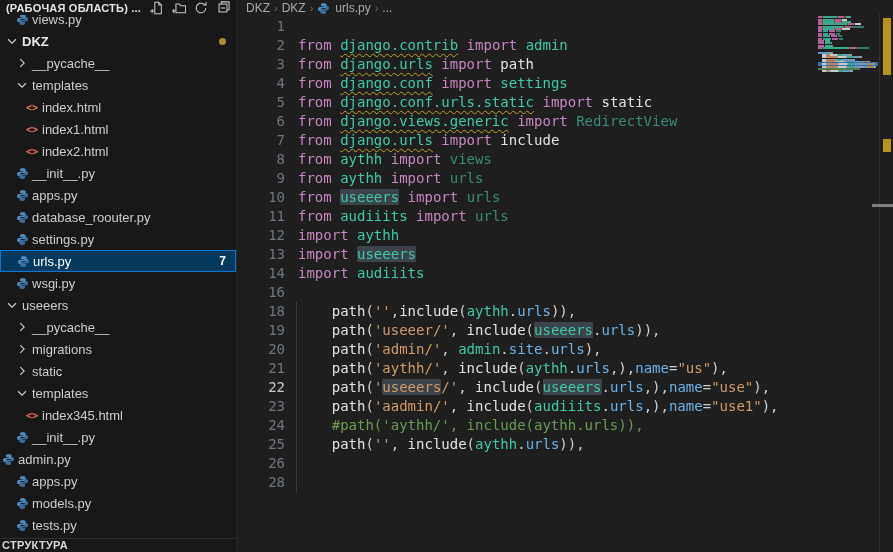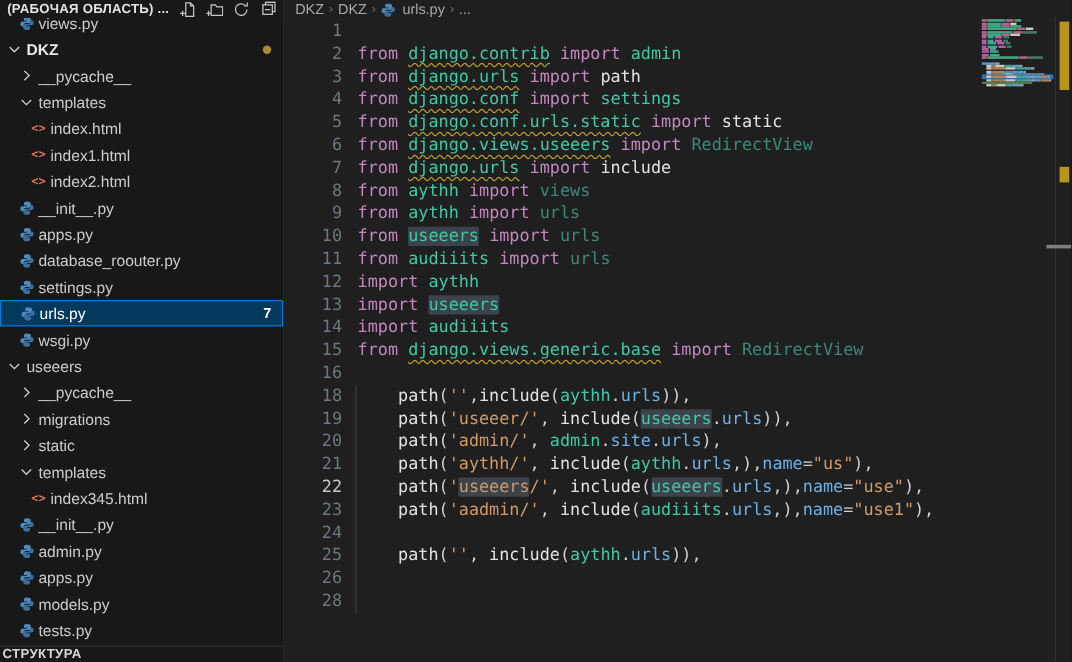--- a/index.html
+++ b/index.html
@@ -253,21 +253,21 @@
         </div>
         <div class="trow" style="top: 426px; padding-left: 14px;">
           <span class="ficon">
             <svg width="13" height="13" viewBox="0 0 16 16">
               <path d="M7.9 1.2c-2.2 0-3 .9-3 2.1v1.9h3.2v.8H3.3c-1.4 0-2.1 1.2-2.1 2.6 0 1.4.7 2.6 2.1 2.6h1.5V9.6c0-1.3 1-2.1 2.2-2.1h3c1 0 1.9-.8 1.9-1.9V3.3c0-1.2-1.4-2.1-4-2.1z" fill="#4b8bbe"></path>
               <path d="M8.1 14.8c2.2 0 3-.9 3-2.1v-1.9H7.9V10h4.8c1.4 0 2.1-1.2 2.1-2.6 0-1.4-.7-2.6-2.1-2.6h-1.5v1.6c0 1.3-1 2.1-2.2 2.1H6c-1 0-1.9.8-1.9 1.9v2.3c0 1.2 1.4 2.1 4 2.1z" fill="#3a6fa0"></path>
             </svg>
           </span>
           <span class="lbl">__init__.py</span>
         </div>
-        <div class="trow" style="top: 448px; padding-left: 14px;">
+        <div class="trow" style="top: 448px; ">
           <span class="ficon">
             <svg width="13" height="13" viewBox="0 0 16 16">
               <path d="M7.9 1.2c-2.2 0-3 .9-3 2.1v1.9h3.2v.8H3.3c-1.4 0-2.1 1.2-2.1 2.6 0 1.4.7 2.6 2.1 2.6h1.5V9.6c0-1.3 1-2.1 2.2-2.1h3c1 0 1.9-.8 1.9-1.9V3.3c0-1.2-1.4-2.1-4-2.1z" fill="#4b8bbe"></path>
               <path d="M8.1 14.8c2.2 0 3-.9 3-2.1v-1.9H7.9V10h4.8c1.4 0 2.1-1.2 2.1-2.6 0-1.4-.7-2.6-2.1-2.6h-1.5v1.6c0 1.3-1 2.1-2.2 2.1H6c-1 0-1.9.8-1.9 1.9v2.3c0 1.2 1.4 2.1 4 2.1z" fill="#3a6fa0"></path>
             </svg>
           </span>
           <span class="lbl">admin.py</span>
         </div>
         <div class="trow" style="top: 470px; padding-left: 14px;">
           <span class="ficon">
@@ -313,38 +313,37 @@
         <span class="bc-item">urls.py</span>
         <span class="bc-sep">›</span>
         <span class="bc-item">...</span>
       </div>
     <div class="code" id="code">
         <div class="codeline"><span class="ln">1</span></div>
         <div class="codeline"><span class="ln">2</span><span class="tok-kw">from</span><span class="tok-pl"> </span><span class="tok-mod sq">django.contrib</span><span class="tok-pl"> </span><span class="tok-kw">import</span><span class="tok-pl"> </span><span class="tok-mod">admin</span></div>
         <div class="codeline"><span class="ln">3</span><span class="tok-kw">from</span><span class="tok-pl"> </span><span class="tok-mod sq">django.urls</span><span class="tok-pl"> </span><span class="tok-kw">import</span><span class="tok-pl"> </span><span class="tok-fn">path</span></div>
         <div class="codeline"><span class="ln">4</span><span class="tok-kw">from</span><span class="tok-pl"> </span><span class="tok-mod sq">django.conf</span><span class="tok-pl"> </span><span class="tok-kw">import</span><span class="tok-pl"> </span><span class="tok-mod">settings</span></div>
         <div class="codeline"><span class="ln">5</span><span class="tok-kw">from</span><span class="tok-pl"> </span><span class="tok-mod sq">django.conf.urls.static</span><span class="tok-pl"> </span><span class="tok-kw">import</span><span class="tok-pl"> </span><span class="tok-fn">static</span></div>
-        <div class="codeline"><span class="ln">6</span><span class="tok-kw">from</span><span class="tok-pl"> </span><span class="tok-mod sq">django.views.useeers</span><span class="tok-pl"> </span><span class="tok-kw">import</span><span class="tok-pl"> </span><span class="tok-modf">RedirectView</span></div>
+        <div class="codeline"><span class="ln">6</span><span class="tok-kw">from</span><span class="tok-pl"> </span><span class="tok-mod sq">django.views.generic</span><span class="tok-pl"> </span><span class="tok-kw">import</span><span class="tok-pl"> </span><span class="tok-modf">RedirectView</span></div>
         <div class="codeline"><span class="ln">7</span><span class="tok-kw">from</span><span class="tok-pl"> </span><span class="tok-mod sq">django.urls</span><span class="tok-pl"> </span><span class="tok-kw">import</span><span class="tok-pl"> </span><span class="tok-fn">include</span></div>
         <div class="codeline"><span class="ln">8</span><span class="tok-kw">from</span><span class="tok-pl"> </span><span class="tok-mod">aythh</span><span class="tok-pl"> </span><span class="tok-kw">import</span><span class="tok-pl"> </span><span class="tok-modf">views</span></div>
         <div class="codeline"><span class="ln">9</span><span class="tok-kw">from</span><span class="tok-pl"> </span><span class="tok-mod">aythh</span><span class="tok-pl"> </span><span class="tok-kw">import</span><span class="tok-pl"> </span><span class="tok-modf">urls</span></div>
         <div class="codeline"><span class="ln">10</span><span class="tok-kw">from</span><span class="tok-pl"> </span><span class="tok-mod hl">useeers</span><span class="tok-pl"> </span><span class="tok-kw">import</span><span class="tok-pl"> </span><span class="tok-modf">urls</span></div>
         <div class="codeline"><span class="ln">11</span><span class="tok-kw">from</span><span class="tok-pl"> </span><span class="tok-mod">audiiits</span><span class="tok-pl"> </span><span class="tok-kw">import</span><span class="tok-pl"> </span><span class="tok-modf">urls</span></div>
         <div class="codeline"><span class="ln">12</span><span class="tok-kw">import</span><span class="tok-pl"> </span><span class="tok-mod">aythh</span></div>
         <div class="codeline"><span class="ln">13</span><span class="tok-kw">import</span><span class="tok-pl"> </span><span class="tok-mod hl">useeers</span></div>
         <div class="codeline"><span class="ln">14</span><span class="tok-kw">import</span><span class="tok-pl"> </span><span class="tok-mod">audiiits</span></div>
-        <div class="codeline"><span class="ln">15</span><span class="tok-kw">from</span><span class="tok-pl"> </span><span class="tok-mod sq">django.views.generic.base</span><span class="tok-pl"> </span><span class="tok-kw">import</span><span class="tok-pl"> </span><span class="tok-modf">RedirectView</span></div>
         <div class="codeline"><span class="ln">16</span></div>
         <div class="codeline g"><span class="ln">18</span><span class="tok-pl">    </span><span class="tok-fn">path</span><span class="tok-pl">(</span><span class="tok-str">''</span><span class="tok-pl">,</span><span class="tok-fn">include</span><span class="tok-pl">(</span><span class="tok-mod">aythh</span><span class="tok-pl">.</span><span class="tok-var">urls</span><span class="tok-pl">)),</span></div>
         <div class="codeline g"><span class="ln">19</span><span class="tok-pl">    </span><span class="tok-fn">path</span><span class="tok-pl">(</span><span class="tok-str">'useeer/'</span><span class="tok-pl">, </span><span class="tok-fn">include</span><span class="tok-pl">(</span><span class="tok-mod hl">useeers</span><span class="tok-pl">.</span><span class="tok-var">urls</span><span class="tok-pl">)),</span></div>
         <div class="codeline g"><span class="ln">20</span><span class="tok-pl">    </span><span class="tok-fn">path</span><span class="tok-pl">(</span><span class="tok-str">'admin/'</span><span class="tok-pl">, </span><span class="tok-mod">admin</span><span class="tok-pl">.</span><span class="tok-var">site</span><span class="tok-pl">.</span><span class="tok-var">urls</span><span class="tok-pl">),</span></div>
         <div class="codeline g"><span class="ln">21</span><span class="tok-pl">    </span><span class="tok-fn">path</span><span class="tok-pl">(</span><span class="tok-str">'aythh/'</span><span class="tok-pl">, </span><span class="tok-fn">include</span><span class="tok-pl">(</span><span class="tok-mod">aythh</span><span class="tok-pl">.</span><span class="tok-var">urls</span><span class="tok-pl">,),</span><span class="tok-var">name</span><span class="tok-pl">=</span><span class="tok-str">"us"</span><span class="tok-pl">),</span></div>
         <div class="codeline g"><span class="ln active">22</span><span class="tok-pl">    </span><span class="tok-fn">path</span><span class="tok-pl">(</span><span class="tok-str">'</span><span class="tok-str hl">useeers</span><span class="tok-str">/'</span><span class="tok-pl">, </span><span class="tok-fn">include</span><span class="tok-pl">(</span><span class="tok-mod hl">useeers</span><span class="tok-pl">.</span><span class="tok-var">urls</span><span class="tok-pl">,),</span><span class="tok-var">name</span><span class="tok-pl">=</span><span class="tok-str">"use"</span><span class="tok-pl">),</span></div>
         <div class="codeline g"><span class="ln">23</span><span class="tok-pl">    </span><span class="tok-fn">path</span><span class="tok-pl">(</span><span class="tok-str">'aadmin/'</span><span class="tok-pl">, </span><span class="tok-fn">include</span><span class="tok-pl">(</span><span class="tok-mod">audiiits</span><span class="tok-pl">.</span><span class="tok-var">urls</span><span class="tok-pl">,),</span><span class="tok-var">name</span><span class="tok-pl">=</span><span class="tok-str">"use1"</span><span class="tok-pl">),</span></div>
-        <div class="codeline g"><span class="ln">24</span></div>
+        <div class="codeline g"><span class="ln">24</span><span class="tok-cmt">    #path('aythh/', include(aythh.urls)),</span></div>
         <div class="codeline g"><span class="ln">25</span><span class="tok-pl">    </span><span class="tok-fn">path</span><span class="tok-pl">(</span><span class="tok-str">''</span><span class="tok-pl">, </span><span class="tok-fn">include</span><span class="tok-pl">(</span><span class="tok-mod">aythh</span><span class="tok-pl">.</span><span class="tok-var">urls</span><span class="tok-pl">)),</span></div>
         <div class="codeline g"><span class="ln">26</span></div>
         <div class="codeline g"><span class="ln">28</span></div>
       </div>
 
     <div class="minimap" id="minimap">
         <div class="mrow" style="top: 2.35px; background: rgb(110, 92, 18);">
           <span style="width: 4.08px; background: rgb(176, 95, 160);"></span>
           <span style="width: 1.02px;"></span>
           <span style="width: 14.28px; background: rgb(58, 168, 143);"></span>

